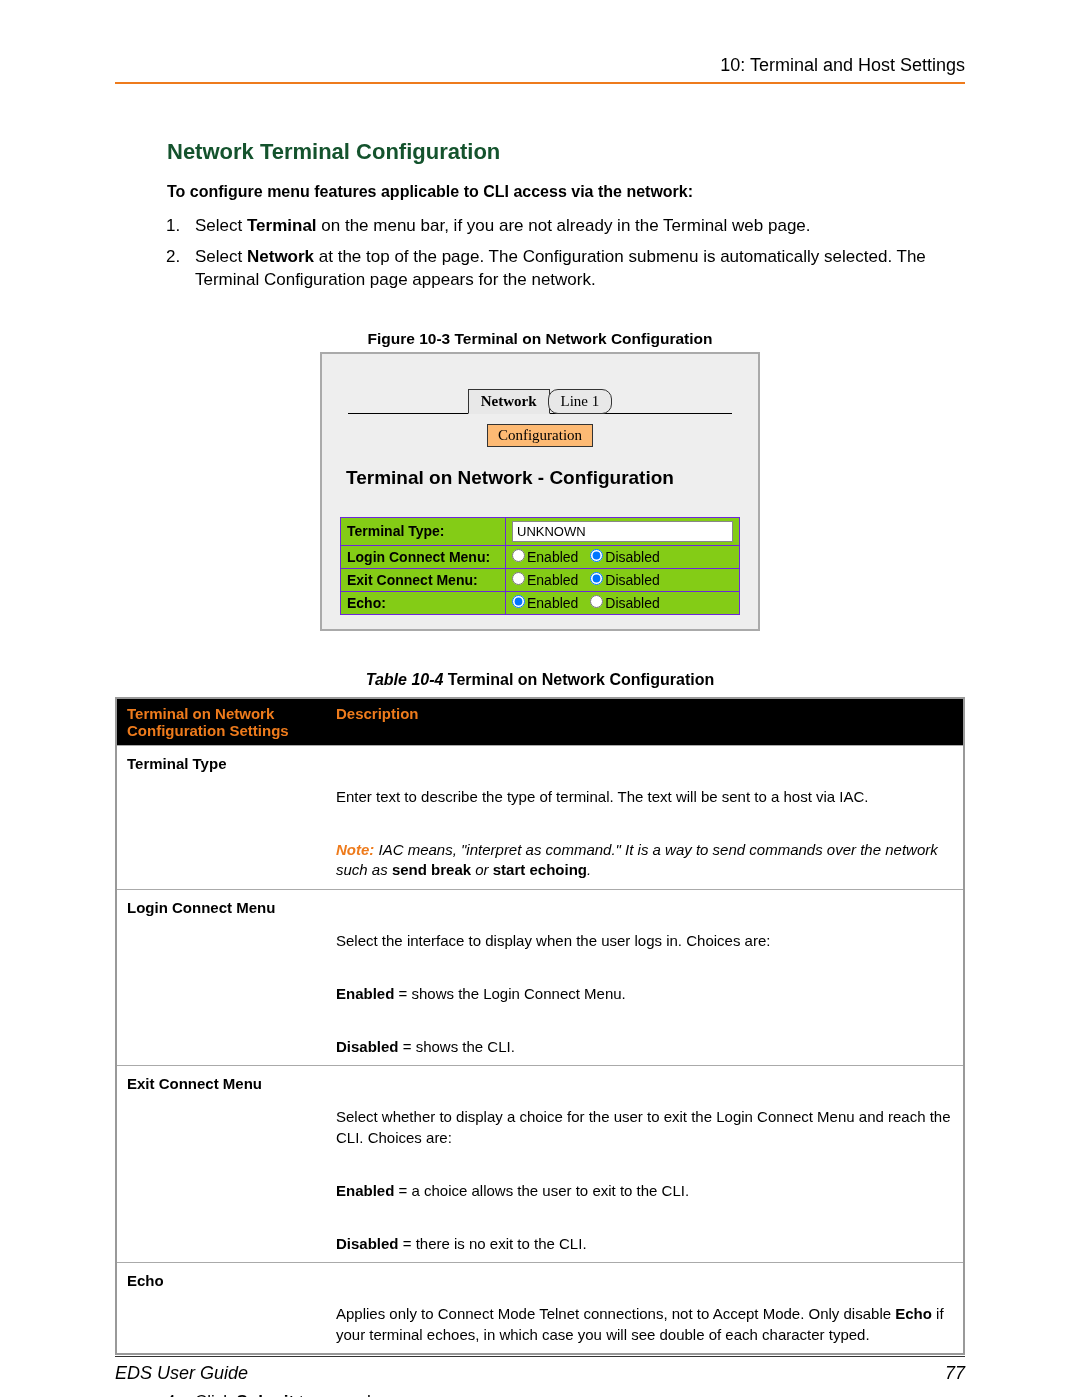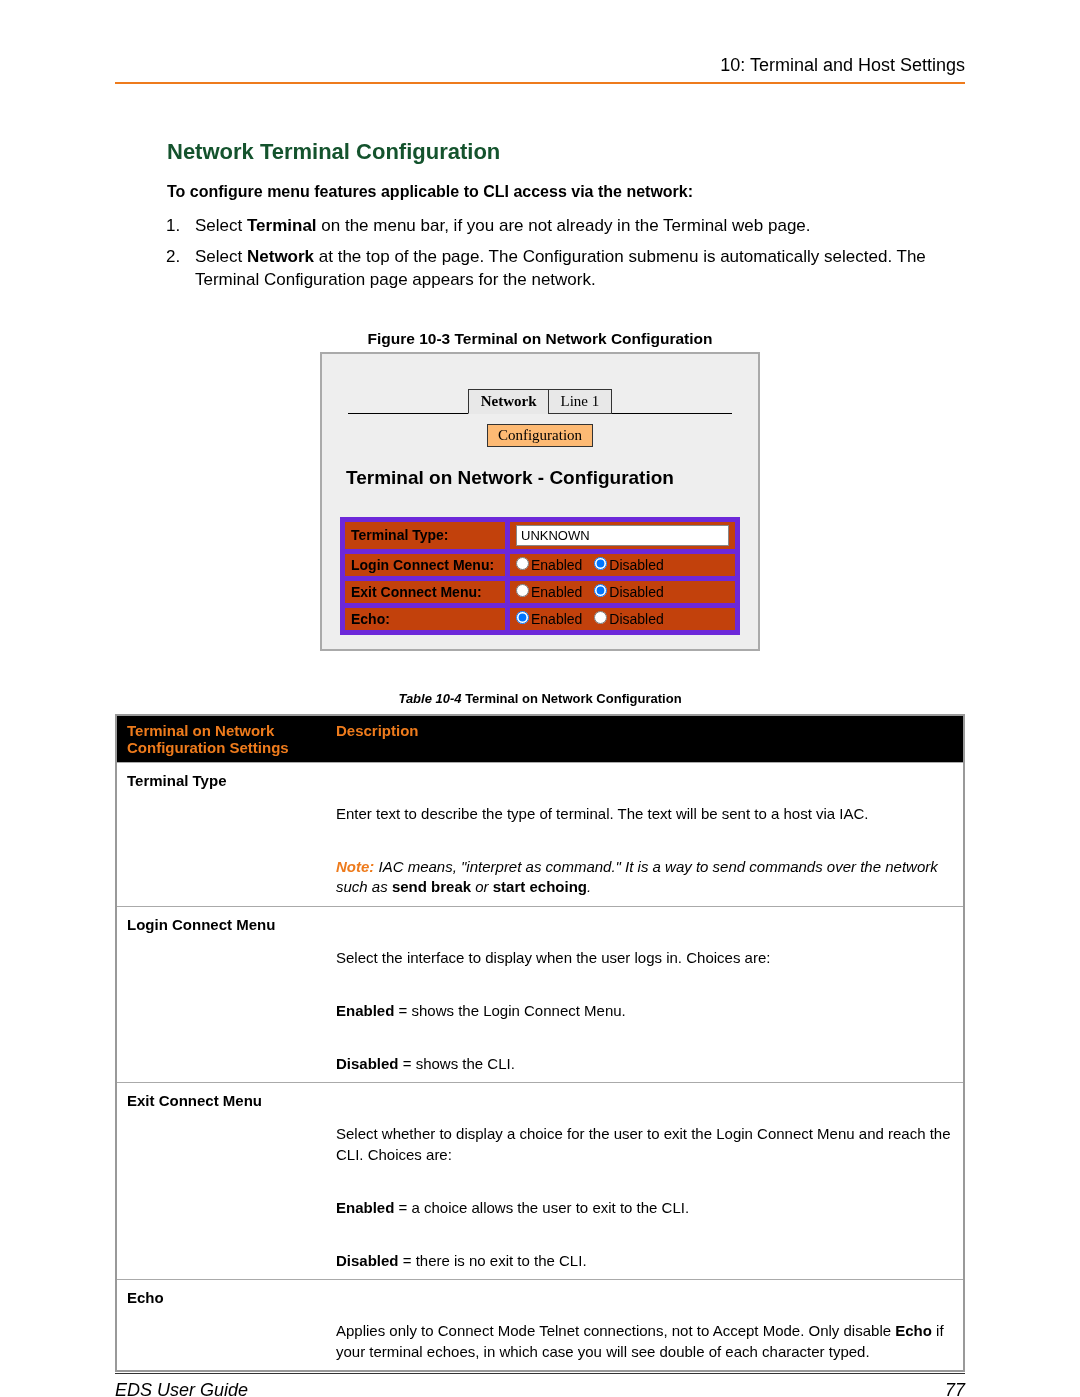--- a/index.html
+++ b/index.html
@@ -80,20 +80,21 @@
     font-size: 15px;
     margin: 0 -1px;
     position: relative;
     top: 1px;
   }
   .fig-tab.active {
     border-bottom: 1px solid #e8e8e8;
   }
   .fig-tab.inactive {
     font-weight: normal;
+    border-radius: 10px;
   }
   .fig-subtab-row {
     text-align: center;
     margin-top: 10px;
   }
   .fig-subtab {
     display: inline-block;
     border: 1px solid #333;
     background: #fdba74;
     padding: 2px 10px;
@@ -105,25 +106,25 @@
     font-size: 19px;
     margin-top: 20px;
     margin-bottom: 28px;
     padding-left: 6px;
   }
   .fig-table {
     border-collapse: collapse;
     width: 100%;
   }
   .fig-table td {
-    border: 5px solid #6d28d9;
+    border: 1px solid #6d28d9;
     padding: 3px 6px;
     font-family: Arial, sans-serif;
     font-size: 14px;
-    background: #c2410c;
+    background: #84cc16;
     vertical-align: middle;
   }
   .fig-table td.label {
     font-weight: bold;
     width: 165px;
   }
   .fig-input {
     width: 100%;
     border: 1px solid #888;
     padding: 2px 4px;
@@ -139,21 +140,21 @@
     margin-left: 0;
   }
   .radio-pair label {
     margin-right: 8px;
   }
   ol.steps.continued {
     margin-top: 10px;
   }
   .table-caption {
     text-align: center;
-    font-size: 13px;
+    font-size: 16px;
     margin-top: 40px;
     margin-bottom: 8px;
   }
   .table-caption .tbl-num {
     font-style: italic;
     font-weight: bold;
   }
   .table-caption .tbl-title {
     font-weight: bold;
   }

